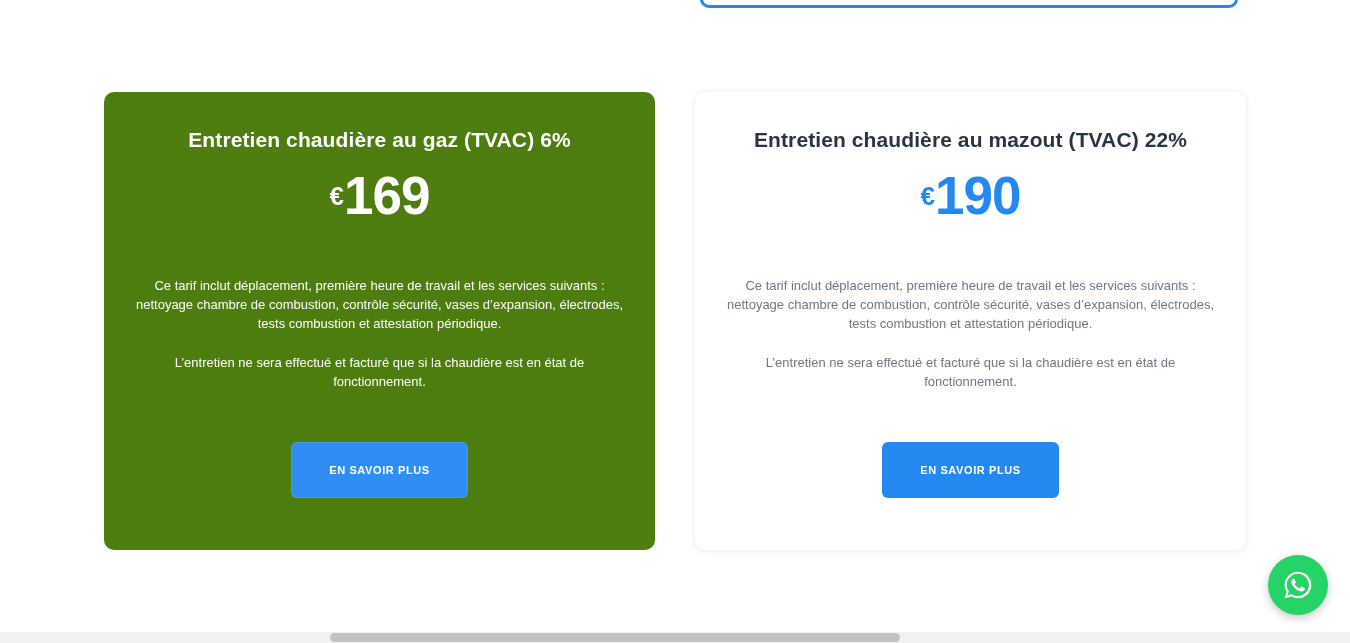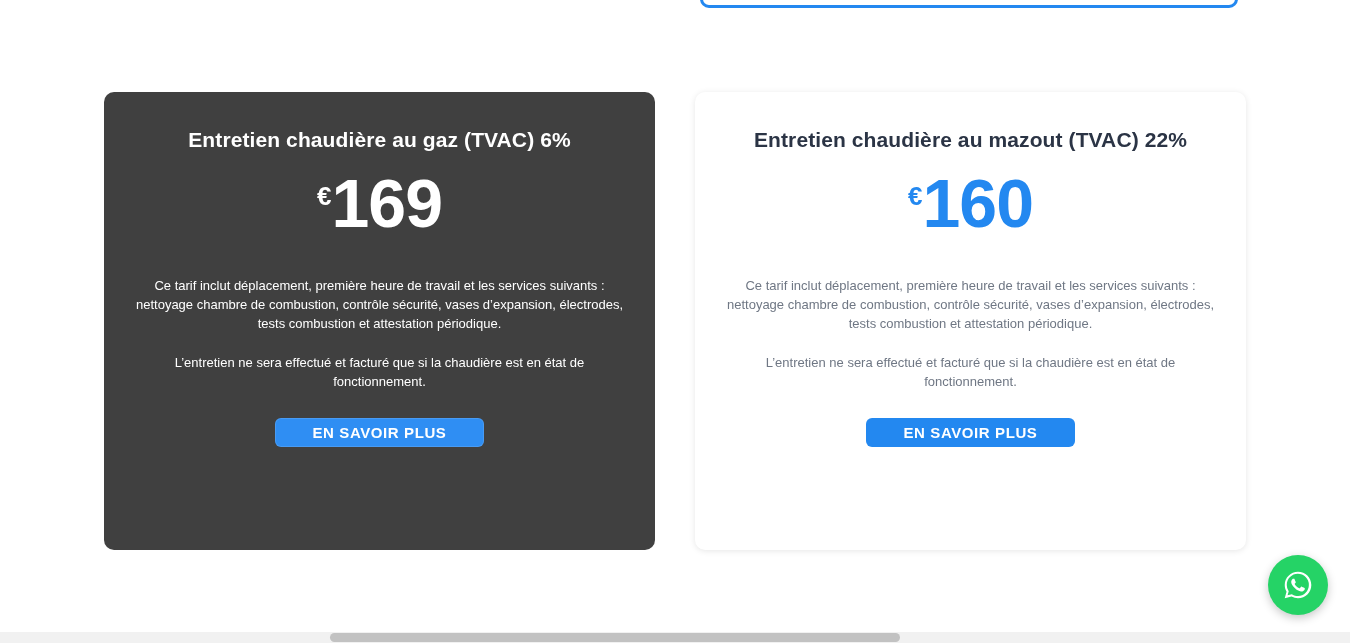--- a/index.html
+++ b/index.html
@@ -38,21 +38,21 @@
   }
 
   .card {
     width: 551px;
     border-radius: 10px;
     box-sizing: border-box;
     padding: 34px 30px 30px 30px;
     text-align: center;
   }
   .card.primary {
-    background: #404040;
+    background: #4d7c0f;
     color: #ffffff;
     height: 458px;
   }
   .card.plain {
     background: #ffffff;
     color: #6b7280;
     height: 458px;
     box-shadow: 0 1px 6px rgba(0,0,0,0.10);
   }
 
@@ -73,21 +73,21 @@
     margin: 18px 0 20px 0;
     height: 86px;
   }
   .currency {
     font-size: 26px;
     font-weight: bold;
     line-height: 1;
     margin-top: 12px;
   }
   .amount {
-    font-size: 68px;
+    font-size: 53px;
     font-weight: bold;
     line-height: 0.95;
     letter-spacing: -1px;
     text-align: right;
   }
   .card.primary .currency, .card.primary .amount { color: #ffffff; }
   .card.plain .currency, .card.plain .amount { color: #2388f0; }
 
   .desc {
     font-size: 13px;
@@ -101,25 +101,26 @@
   .desc.second {
     margin-bottom: 26px;
     text-align: center;
   }
 
   .cta {
     display: inline-block;
     border: none;
     border-radius: 6px;
     font-family: "Liberation Sans", sans-serif;
-    font-size: 15px;
+    font-size: 11px;
     font-weight: bold;
     letter-spacing: 0.6px;
-    padding: 6px 38px;
+    padding: 22px 38px;
     cursor: pointer;
+    margin-top: 24px;
   }
   .card.primary .cta {
     background: #2f8ef3;
     color: #ffffff;
     box-shadow: inset 0 0 0 1px rgba(255,255,255,0.12);
   }
   .card.plain .cta {
     background: #2388f0;
     color: #ffffff;
   }
@@ -175,21 +176,21 @@
     </div>
     <p class="desc">Ce tarif inclut déplacement, première heure de travail et les services suivants : nettoyage chambre de combustion, contrôle sécurité, vases d’expansion, électrodes, tests combustion et attestation périodique.</p>
     <p class="desc second">L’entretien ne sera effectué et facturé que si la chaudière est en état de fonctionnement.</p>
     <button class="cta">EN SAVOIR PLUS</button>
   </div>
 
   <div class="card plain">
     <h3 class="card-title">Entretien chaudière au mazout (TVAC) 22%</h3>
     <div class="price-row">
       <span class="currency">€</span>
-      <span class="amount">160</span>
+      <span class="amount">190</span>
     </div>
     <p class="desc">Ce tarif inclut déplacement, première heure de travail et les services suivants : nettoyage chambre de combustion, contrôle sécurité, vases d’expansion, électrodes, tests combustion et attestation périodique.</p>
     <p class="desc second">L’entretien ne sera effectué et facturé que si la chaudière est en état de fonctionnement.</p>
     <button class="cta">EN SAVOIR PLUS</button>
   </div>
 
 </div>
 
 <div class="whatsapp-fab">
   <svg width="34" height="34" viewBox="0 0 32 32" aria-hidden="true">

